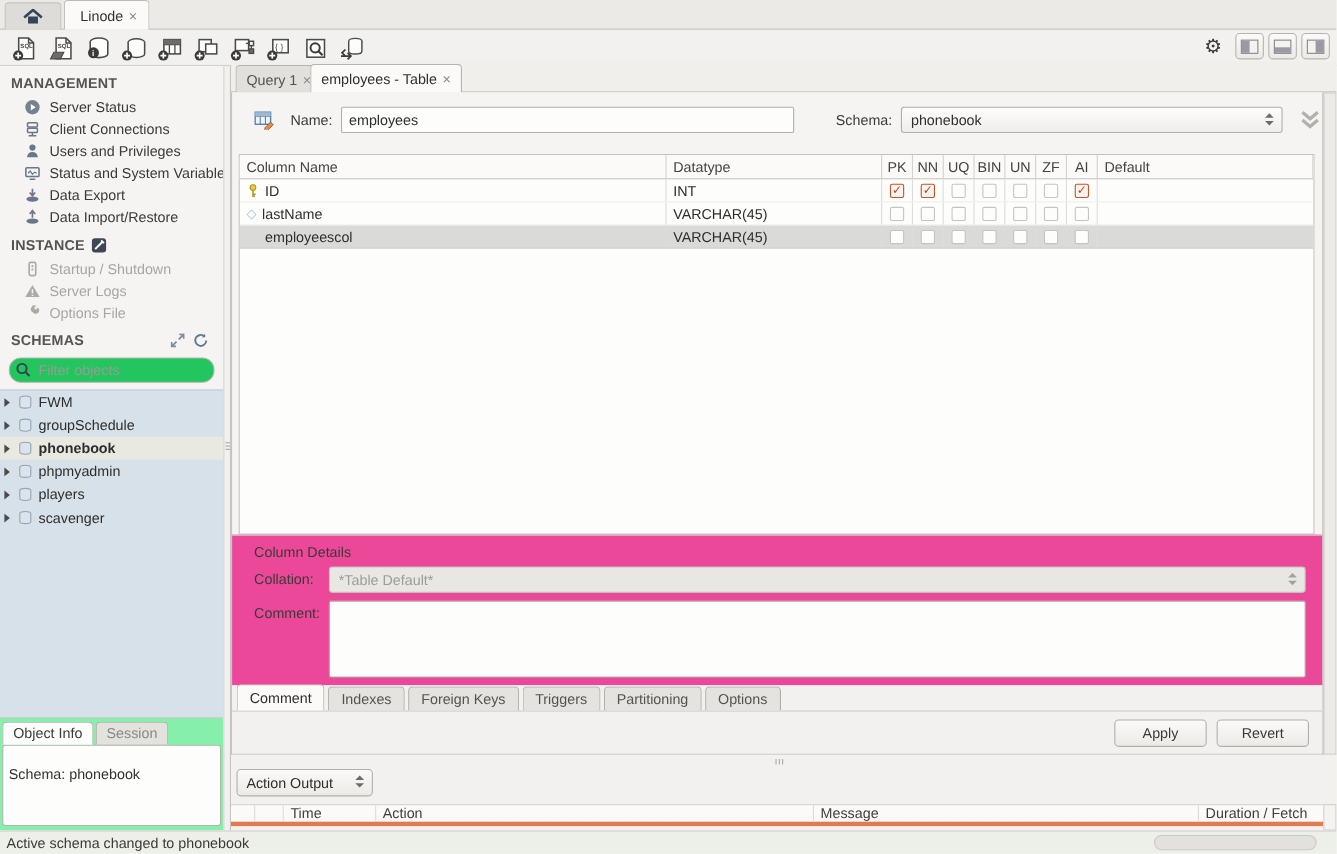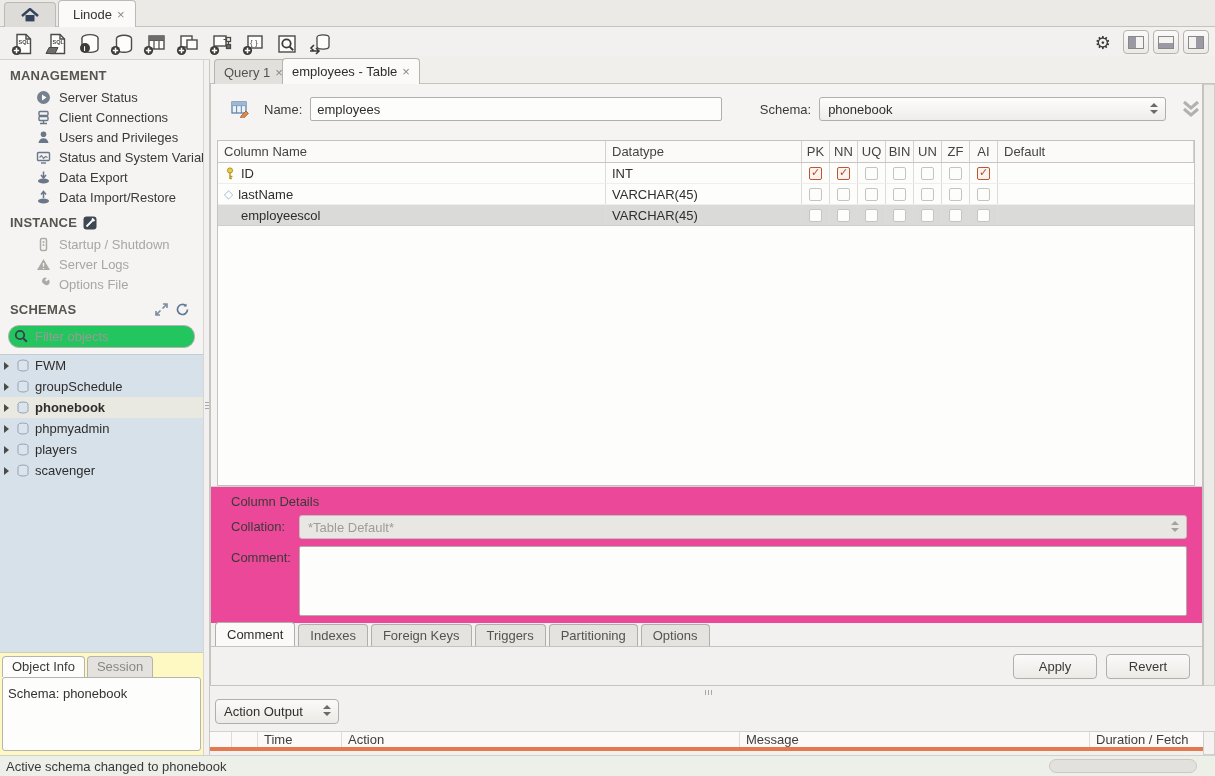--- a/index.html
+++ b/index.html
@@ -26,42 +26,42 @@
   .shade-bottom { left:0; bottom:0; width:14px; height:5px; }
   .shade-right { right:0; top:0; width:7px; height:11px; }
 
   
   .sidebar { position:absolute; left:0; top:60px; width:203px; height:695px; background:#f5f4f2; overflow:hidden; }
   .vsplit { position:absolute; left:203px; top:60px; width:7px; height:695px; background:#f2f1ef; border-left:1px solid #d8d5d1; border-right:1px solid #c9c6c2; }
   .vsplit .grip { position:absolute; left:1px; top:340px; width:4px; }
   .vsplit .grip i { display:block; height:1px; background:#aba8a4; margin:2px 0; }
 
   .sec-header { font-weight:bold; color:#57544f; padding:8px 0 4px 10px; letter-spacing:.2px; display:flex; align-items:center; gap:6px; }
-  .side-item { height:20px; display:flex; align-items:center; gap:8px; padding-left:36px; color:#3b3a37; white-space:nowrap; overflow:hidden; }
+  .side-item { height:20px; display:flex; align-items:center; gap:8px; padding-left:22px; color:#3b3a37; white-space:nowrap; overflow:hidden; }
   .side-item.disabled { color:#a9a6a2; }
   .side-item svg { flex:0 0 auto; }
 
   .schemas-header { position:relative; }
   .schemas-icons { position:absolute; right:14px; top:9px; display:flex; gap:8px; }
   .filter-wrap { margin:4px 8px 6px 8px; position:relative; }
   .filter-input { width:100%; height:23px; border:1px solid #b6b3af; border-radius:11px; background:#22c55e; padding:0 8px 0 26px; font:13px "Liberation Sans",sans-serif; color:#3a3a36; }
   .filter-input::placeholder { color:#9c9a96; }
   .filter-mag { position:absolute; left:6px; top:4px; }
 
   .schema-tree { background:#d7e1ea; height:340px; border-top:1px solid #c2cdd8; }
   .tree-row { height:21px; display:flex; align-items:center; gap:5px; padding-left:4px; color:#2e2d2b; }
   .tree-row.selected { background:#e9e8e1; font-weight:bold; }
   .tri { width:0; height:0; border-left:5px solid #4c4b47; border-top:4px solid transparent; border-bottom:4px solid transparent; margin-right:2px; }
 
   
-  .objinfo { position:absolute; left:0; top:592px; width:203px; height:103px; background:#fef9c3; border-top:1px solid #cfccc8; }
+  .objinfo { position:absolute; left:0; top:592px; width:203px; height:103px; background:#86efac; border-top:1px solid #cfccc8; }
   .oi-tabs { display:flex; padding:3px 0 0 2px; }
   .oi-tab { padding:2px 9px 3px 9px; border:1px solid #b7b4b0; border-bottom:none; border-radius:4px 4px 0 0; margin-right:2px; background:#e4e2df; color:#8a8884; }
   .oi-tab.active { background:#fdfdfc; color:#3a3a36; position:relative; z-index:2; }
-  .oi-content { position:absolute; left:2px; right:2px; top:24px; bottom:4px; background:#fdfdfc; border:1px solid #b7b4b0; border-radius:3px; padding:8px 5px; color:#33322f; }
+  .oi-content { position:absolute; left:2px; right:2px; top:24px; bottom:4px; background:#fdfdfc; border:1px solid #b7b4b0; border-radius:3px; padding:18px 5px; color:#33322f; }
 
   
   .statusbar { position:absolute; left:0; top:755px; width:1215px; height:21px; background:#edefe9; border-top:1px solid #d2d0cc; display:flex; align-items:center; padding-left:6px; color:#3b3a37; }
   .hthumb { position:absolute; right:18px; top:3px; width:148px; height:14px; border-radius:7px; background:#e3e1dd; border:1px solid #ccc9c5; }
 
   
   .main { position:absolute; left:210px; top:56px; width:843px; height:695px; }
   .edtabs { position:absolute; left:0; top:0; width:1005px; height:28px; background:#f0efec; border-bottom:1px solid #c6c3bf; }
   .ed-tab { position:absolute; top:3px; height:25px; display:flex; align-items:center; gap:5px; padding:0 9px; border:1px solid #b7b4b0; border-bottom:none; border-radius:4px 4px 0 0; background:#e2e0dc; color:#55534f; }
   .ed-tab.active { background:#fbfaf9; color:#2f2e2b; height:26px; top:2px; z-index:2; }

